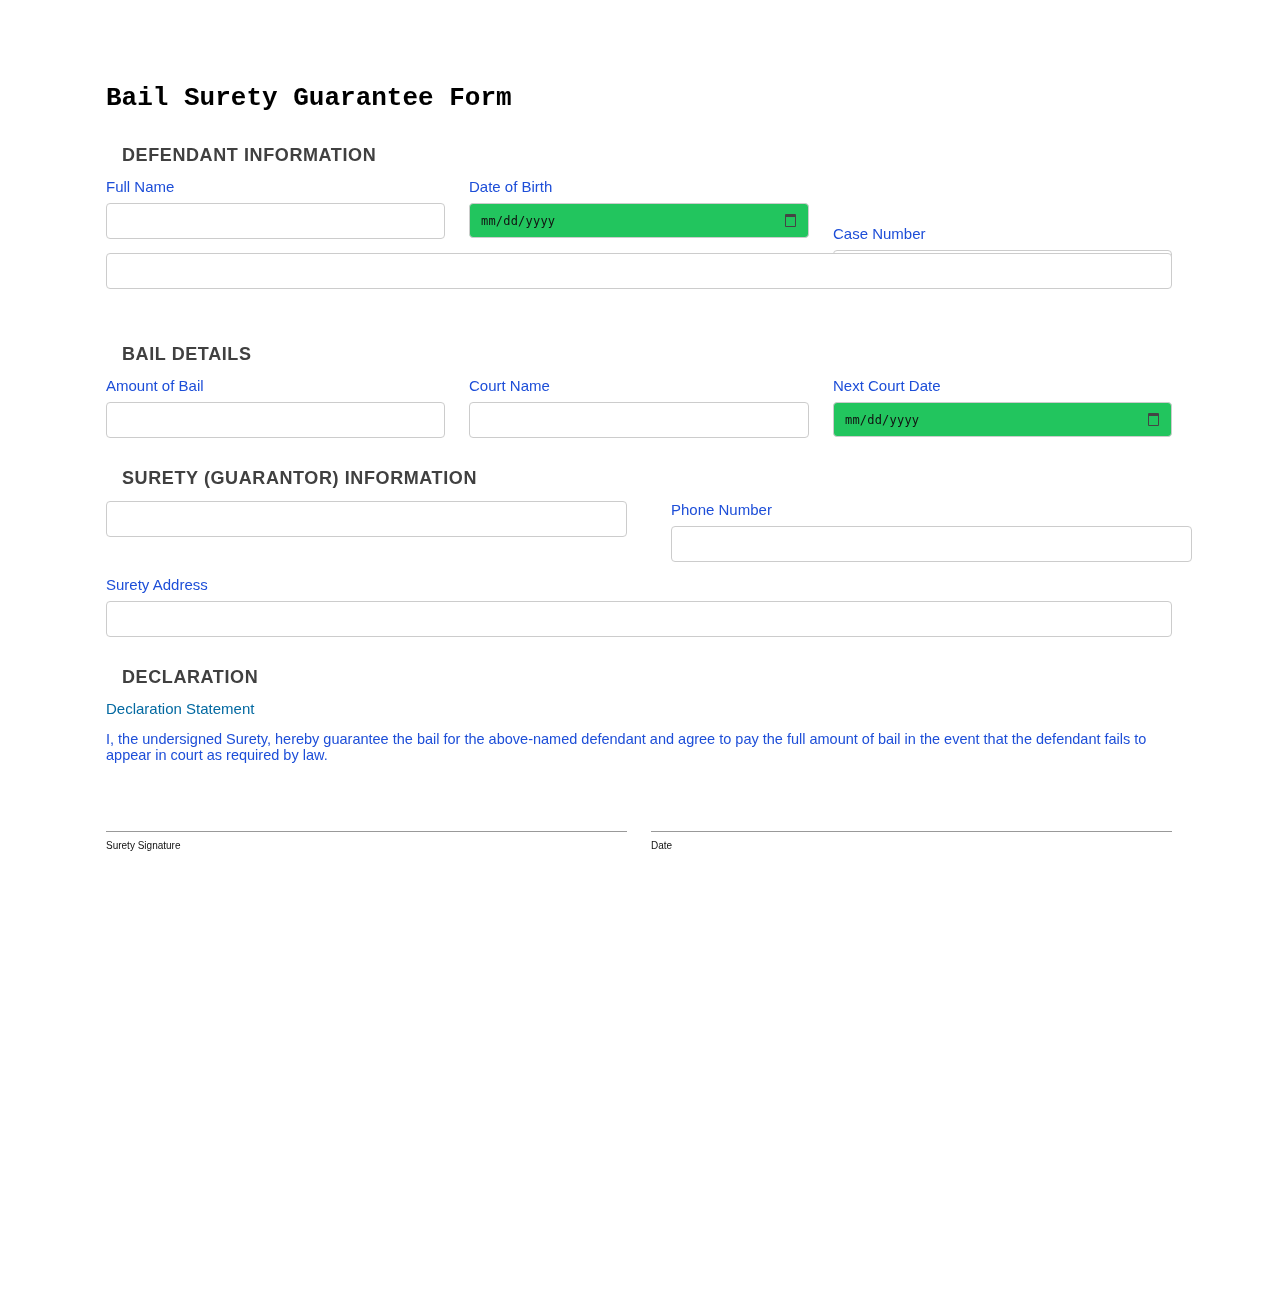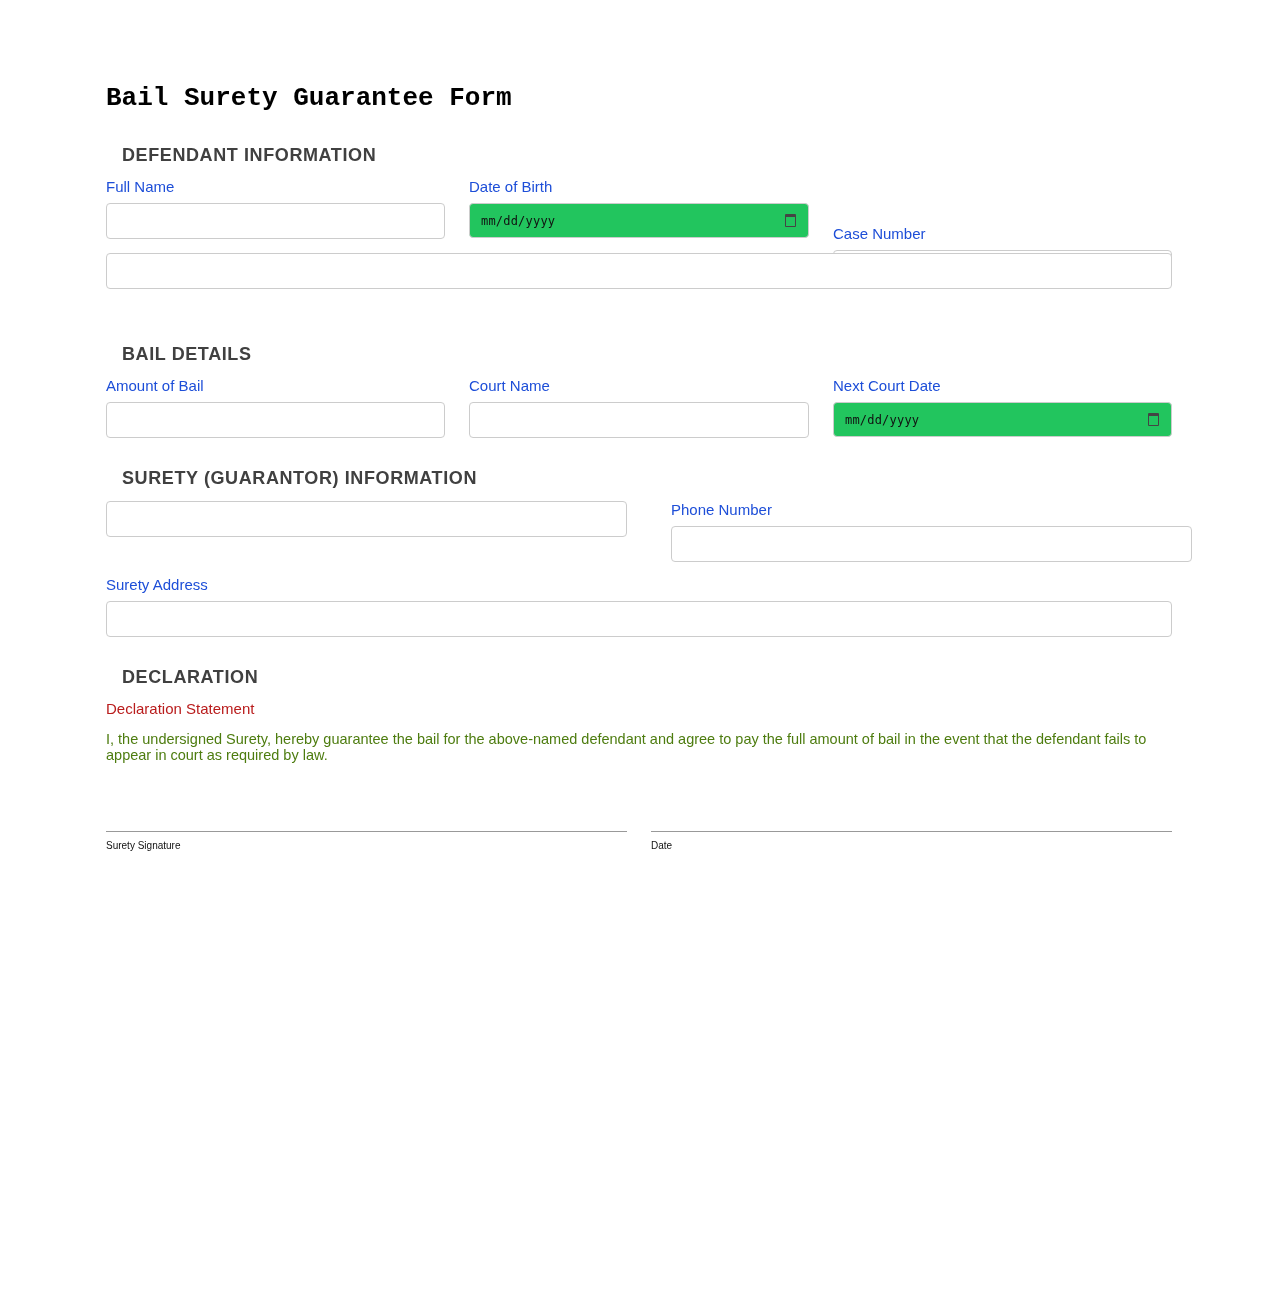--- a/index.html
+++ b/index.html
@@ -37,24 +37,24 @@
     padding: 0 12px 0 11px; cursor: text;
   }
   .date-input .ph {
     font-family: "DejaVu Sans Mono", "Liberation Mono", monospace;
     font-size: 12px; color: #111; letter-spacing: 0.2px;
   }
   .cal-icon {
     width: 9px; height: 9px; border: 1.5px solid #444; border-top-width: 3px;
     border-radius: 1px; box-sizing: content-box;
   }
-  .decl-label { position: absolute; font-size: 15px; line-height: 18px; color: #b91c1c; }
+  .decl-label { position: absolute; font-size: 15px; line-height: 18px; color: #0369a1; }
   .decl-text {
     position: absolute; left: 0; width: 1066px;
-    font-size: 14.5px; line-height: 16px; color: #4d7c0f;
+    font-size: 14.5px; line-height: 16px; color: #1d4ed8;
   }
   .sig { position: absolute; }
   .sig .line { border-top: 1px solid #999; height: 0; }
   .sig .lbl { font-size: 10px; line-height: 18px; color: #111; margin-top: 5px; }
 </style>
 </head>
 <body>
 
 <div class="page">
   <h1>Bail Surety Guarantee Form</h1>

